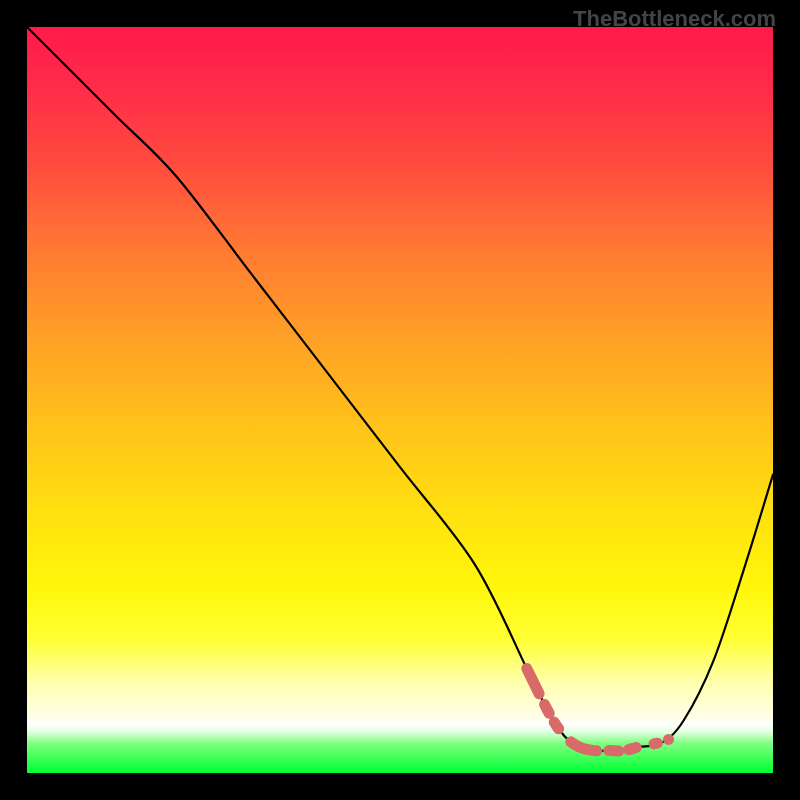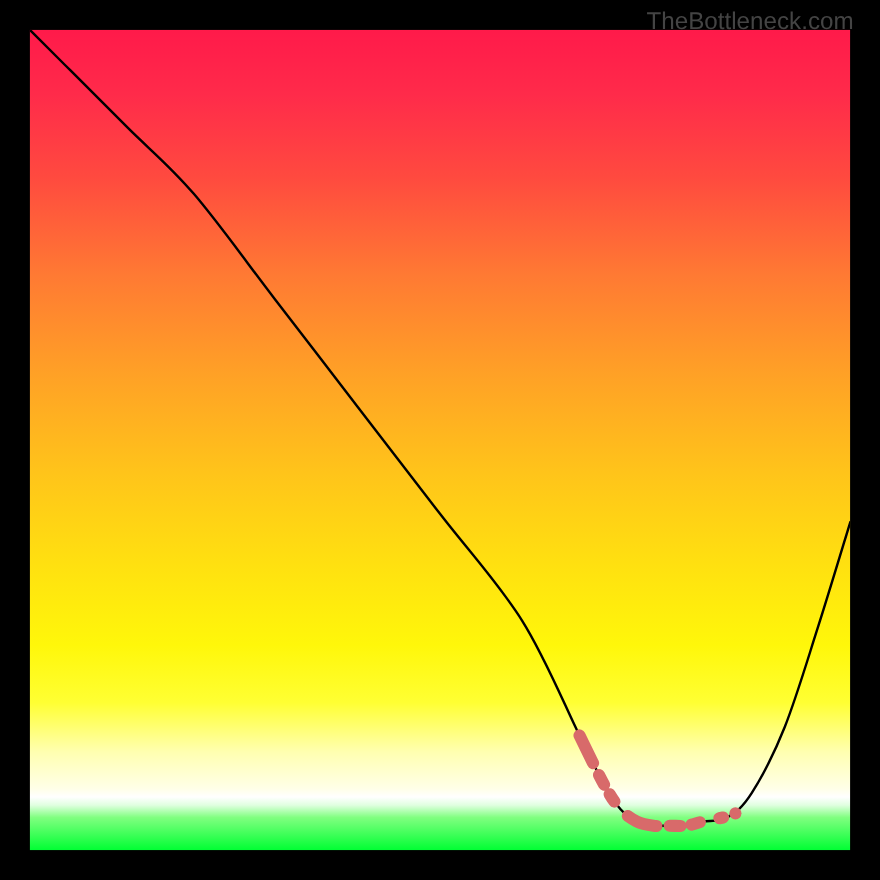--- a/index.html
+++ b/index.html
@@ -9,21 +9,21 @@
     background: #000;
     position: relative;
     font-family: Arial, sans-serif;
   }
   .watermark {
     position: absolute;
     top: 6px;
     right: 24px;
     color: #444;
     font-size: 22px;
-    font-weight: normal;
+    font-weight: bold;
     z-index: 10;
   }
   .plot-area {
     position: absolute;
     left: 27px;
     top: 27px;
     width: 746px;
     height: 746px;
     overflow: hidden;
   }

